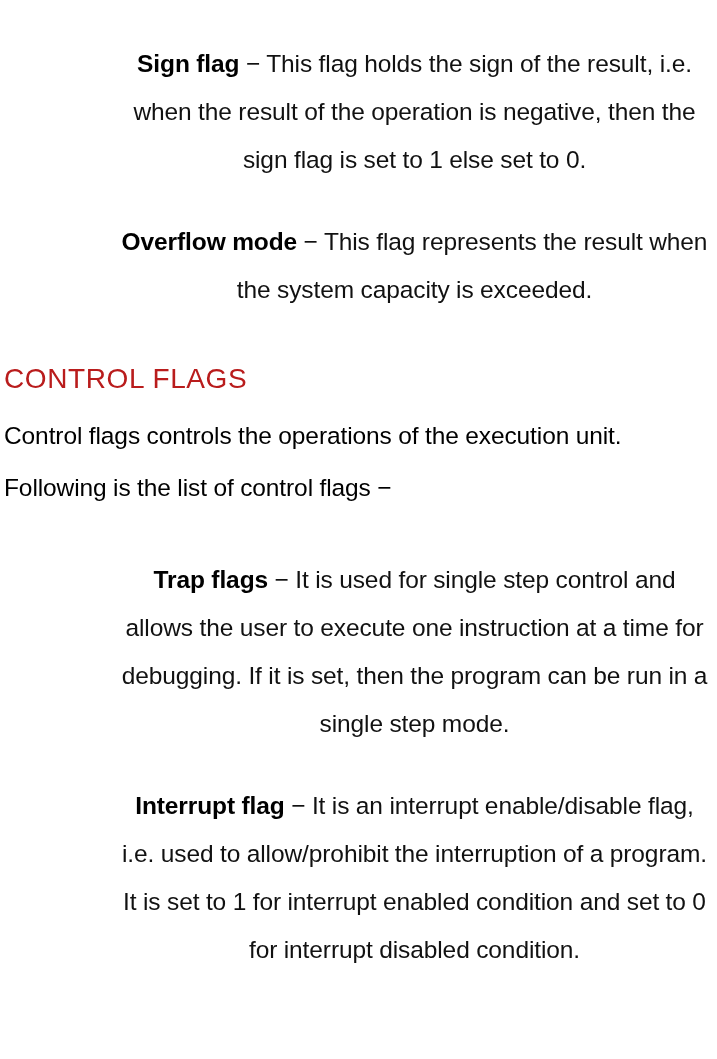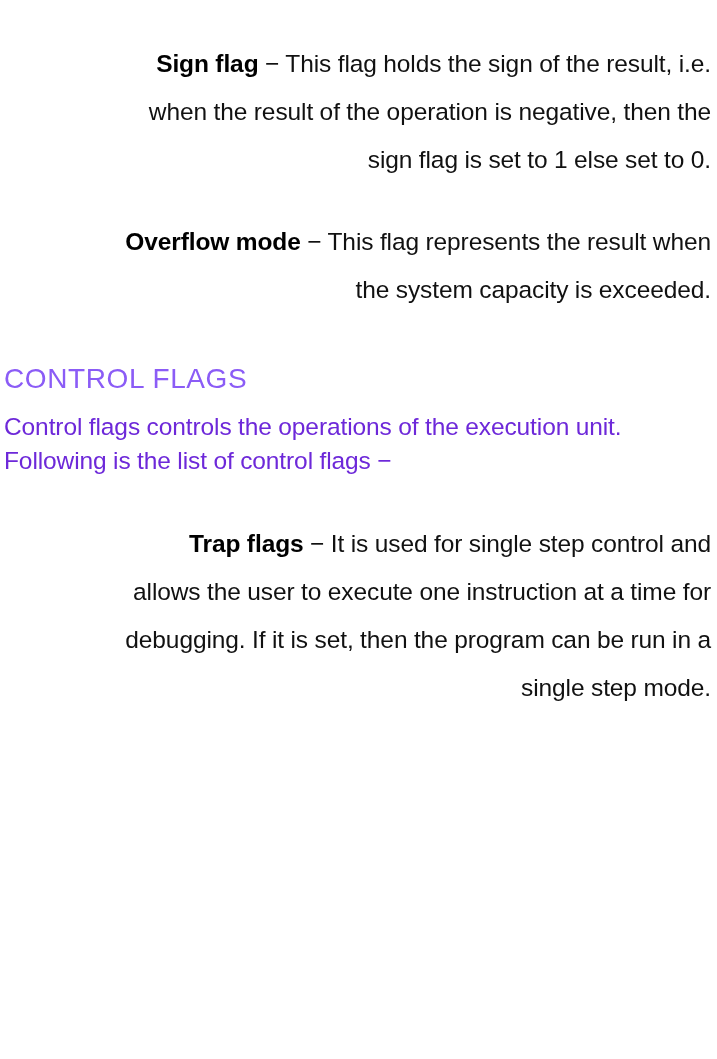--- a/index.html
+++ b/index.html
@@ -26,21 +26,21 @@
 
   
   .def-block {
     margin: 0 0 34px 0;
     padding: 0 6px 0 118px;
     font-size: 24.5px;
     line-height: 48px;
     color: #111111;
     letter-spacing: -0.1px;
     word-spacing: -0.2px;
-    text-align: right;
+    text-align: center;
   }
   .def-block .term {
     font-weight: 700;
     color: #000000;
   }
   .def-block .dash {
     font-weight: 400;
     color: #111111;
   }
   .def-block .desc {
@@ -48,33 +48,33 @@
     color: #111111;
   }
 
   
   .section-heading {
     margin: 0 0 8px 0;
     padding: 0 6px 0 4px;
     font-size: 28px;
     line-height: 46px;
     font-weight: 400;
-    color: #8b5cf6;
+    color: #b91c1c;
     letter-spacing: 0.6px;
     text-transform: none;
     white-space: nowrap;
   }
 
   
   .body-para {
     margin: 0 0 26px 0;
     padding: 0 6px 0 4px;
     font-size: 24.5px;
-    line-height: 34px;
-    color: #6d28d9;
+    line-height: 52px;
+    color: #000000;
     font-weight: 400;
     letter-spacing: -0.1px;
     word-spacing: -0.2px;
   }
 
   .spacer-sm { height: 8px; }
   .spacer-md { height: 16px; }
 </style>
 </head>
 <body>
@@ -94,14 +94,17 @@
   <h2 class="section-heading">CONTROL FLAGS</h2>
 
   <p class="body-para">Control flags controls the operations of the execution unit. Following is the list of control flags −</p>
 
   <div class="spacer-md"></div>
 
   <p class="def-block">
     <span class="term">Trap flags</span><span class="dash"> − </span><span class="desc">It is used for single step control and allows the user to execute one instruction at a time for debugging. If it is set, then the program can be run in a single step mode.</span>
   </p>
 
+  <p class="def-block">
+    <span class="term">Interrupt flag</span><span class="dash"> − </span><span class="desc">It is an interrupt enable/disable flag, i.e. used to allow/prohibit the interruption of a program. It is set to 1 for interrupt enabled condition and set to 0 for interrupt disabled condition.</span>
+  </p>
 
 </div>
 
 </body></html>

